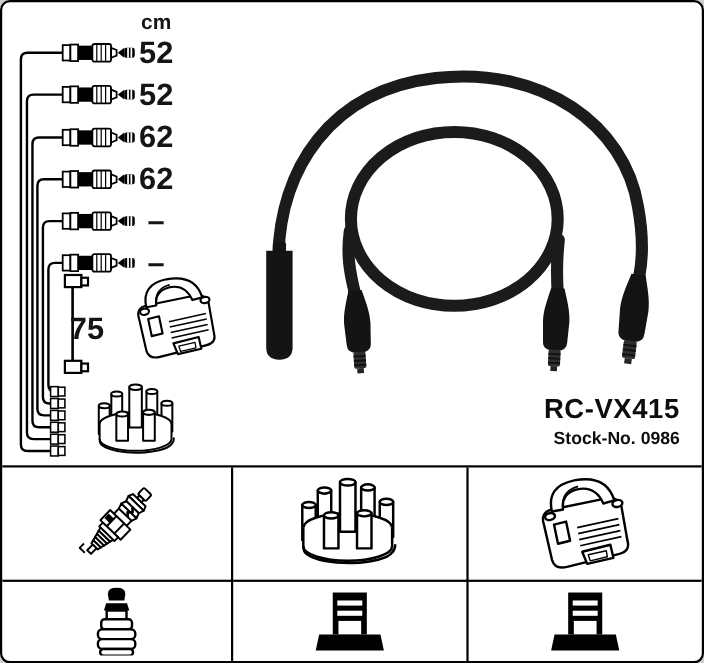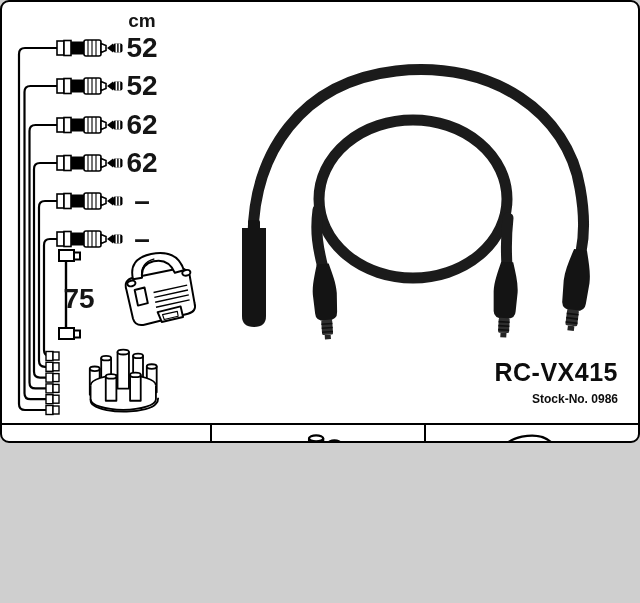--- a/index.html
+++ b/index.html
@@ -1,18 +1,18 @@
 <!DOCTYPE html>
 <html><head>
 <meta charset="utf-8">
 <style>
   html,body{margin:0;padding:0;background:#cfcfcf;}
   .frame{
     position:relative;
-    width:640px;height:443px;
+    width:640px;height:603px;
     box-sizing:border-box;
     background:#ffffff;
     border:2px solid #000;
     border-radius:9px;
     overflow:hidden;
     font-family:"Liberation Sans", sans-serif;
     color:#111;
   }
   svg{display:block;}
   .schematic{position:absolute;left:0;top:0;}
@@ -21,21 +21,21 @@
     position:absolute;left:102px;width:76px;
     text-align:center;font-weight:bold;font-size:28px;line-height:24px;
     color:#151515;
   }
   .len.unit{font-size:19px;line-height:20px;}
   .len.coil-len{left:54px;width:46px;}
   .product-block{
     position:absolute;right:20px;top:357px;text-align:right;color:#0d0d0d;
   }
   .product-code{font-size:25px;font-weight:bold;line-height:27px;letter-spacing:.5px;}
-  .product-stock{font-size:12px;font-weight:bold;line-height:19px;margin-top:4px;margin-left:20px;}
+  .product-stock{font-size:16px;font-weight:bold;line-height:19px;margin-top:4px;margin-left:20px;}
   .grid{
     position:absolute;left:0;top:421px;width:636px;height:178px;
     border-top:2px solid #000;
     display:grid;
     grid-template-columns:210px 214px 1fr;
     grid-template-rows:104px 1fr;
     box-sizing:border-box;
   }
   .cell{display:flex;align-items:center;justify-content:center;overflow:hidden;}
   .cell.br{border-right:2px solid #000;}

